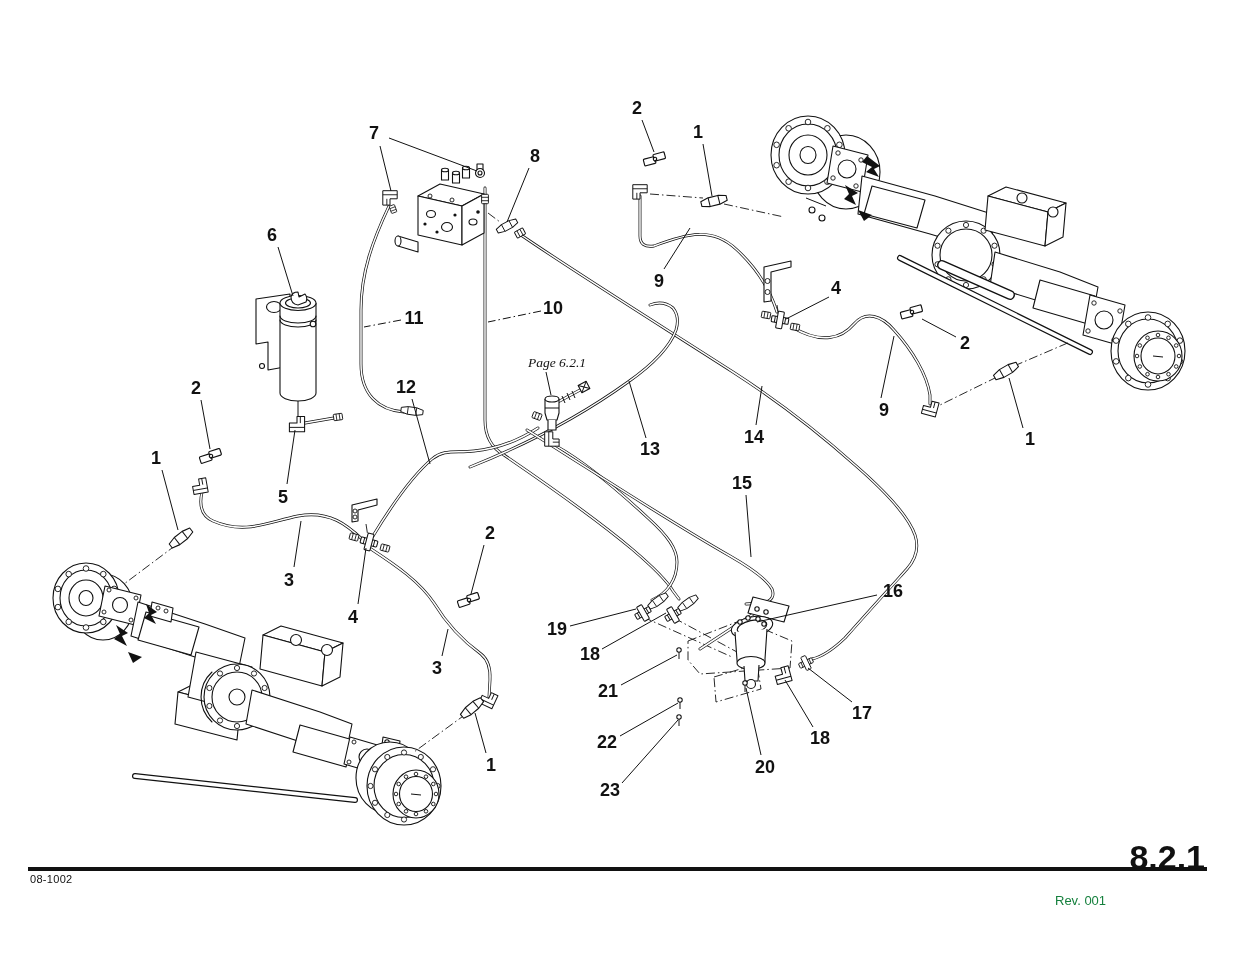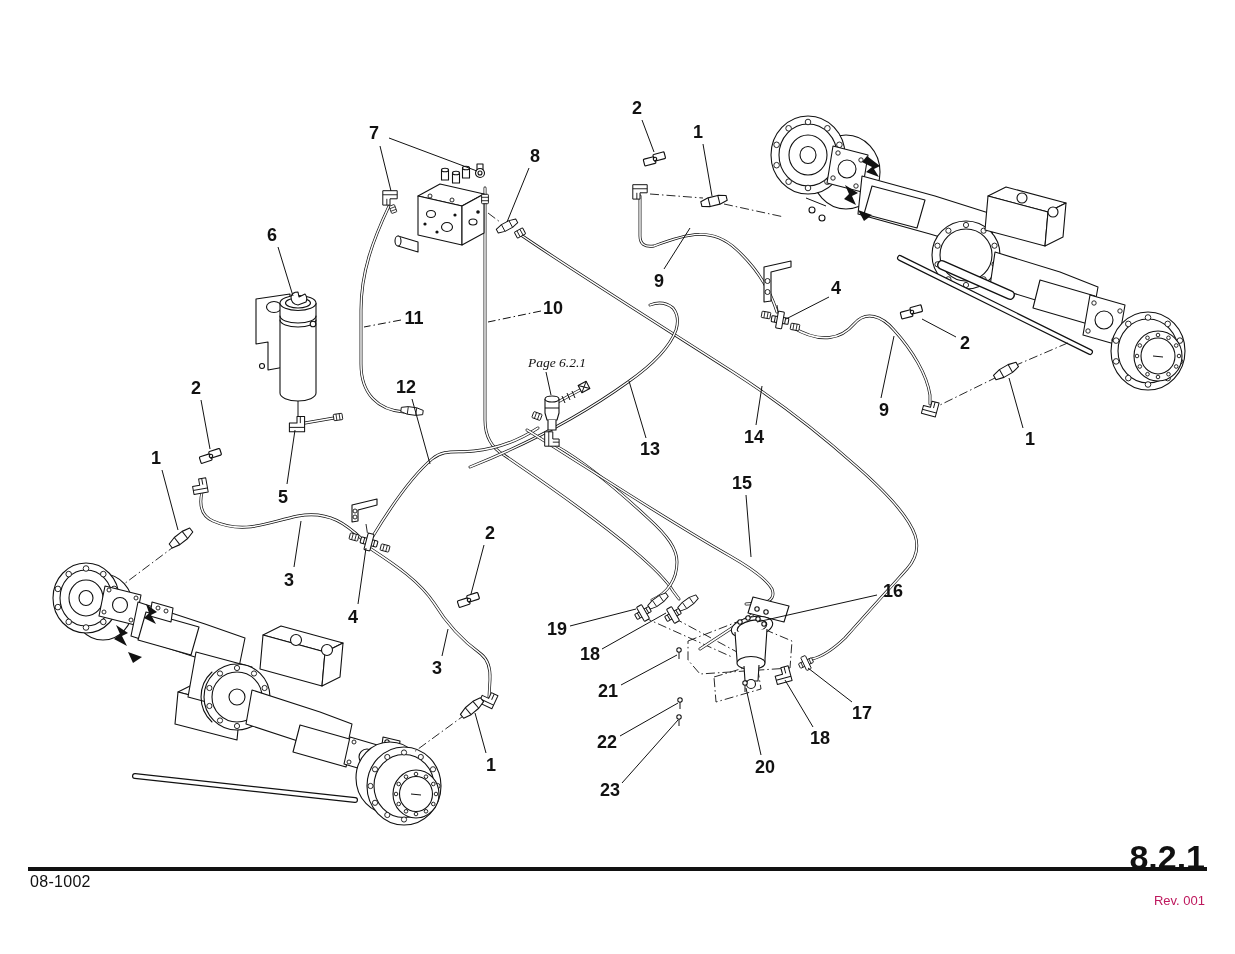--- a/index.html
+++ b/index.html
@@ -24,23 +24,23 @@
   
   .phantom{stroke:#111;stroke-width:0.9;fill:none;stroke-dasharray:9 3 1.5 3;}
   
   .leader{stroke:#111;stroke-width:1;}
   .leader.dashed{stroke-dasharray:8 3 1.5 3;}
   .callout-text{font-family:"Liberation Sans",sans-serif;font-weight:700;font-size:18px;fill:#111;
     text-anchor:middle;}
   .pageref-text{font-family:"Liberation Serif",serif;font-style:italic;font-size:13.5px;fill:#111;text-anchor:middle;}
   
   .footer-rule{position:absolute;background:#111;}
-  .doc-number{position:absolute;font-size:16px;color:#111;letter-spacing:0.3px;}
+  .doc-number{position:absolute;font-size:11px;color:#111;letter-spacing:0.3px;}
   .page-number{position:absolute;font-size:34px;font-weight:700;color:#111;text-align:right;}
-  .revision{position:absolute;font-size:13px;color:#be185d;text-align:right;}
+  .revision{position:absolute;font-size:13px;color:#15803d;text-align:left;}
 </style>
 </head>
 <body>
 
 <div id="stage">
 
 <svg id="diagram" width="1235" height="954" viewBox="0 0 1235 954">
   <defs>
     <g id="fit-straight">
       <polygon class="wf" points="-13,-2.5 -5,-4.5 5,-4.5 13,-2.5 13,2.5 5,4.5 -5,4.5 -13,2.5"></polygon>

